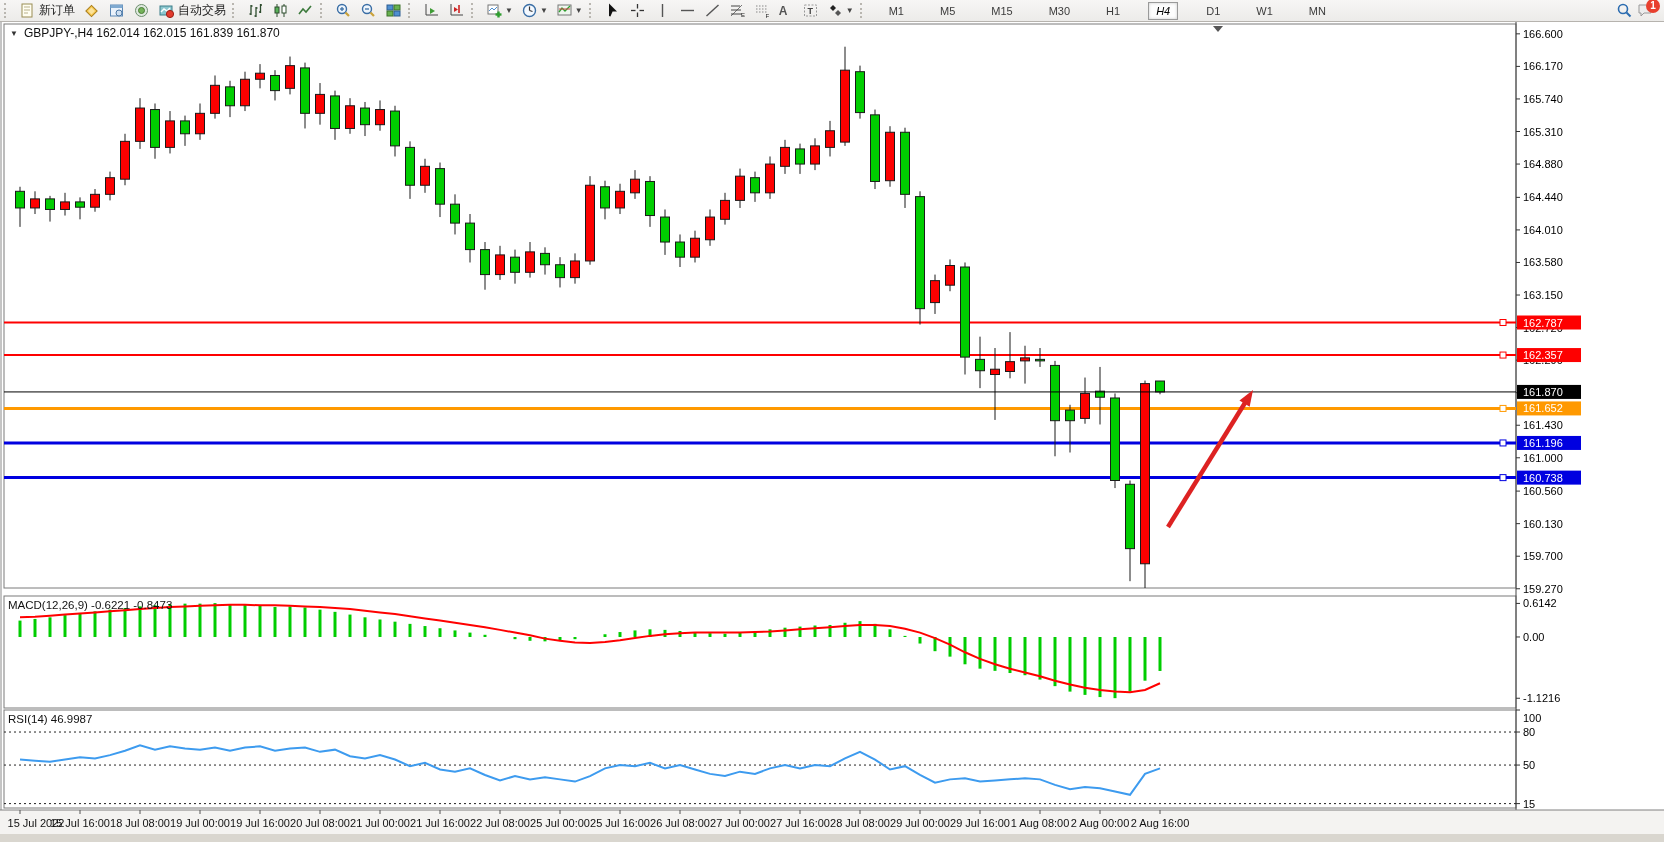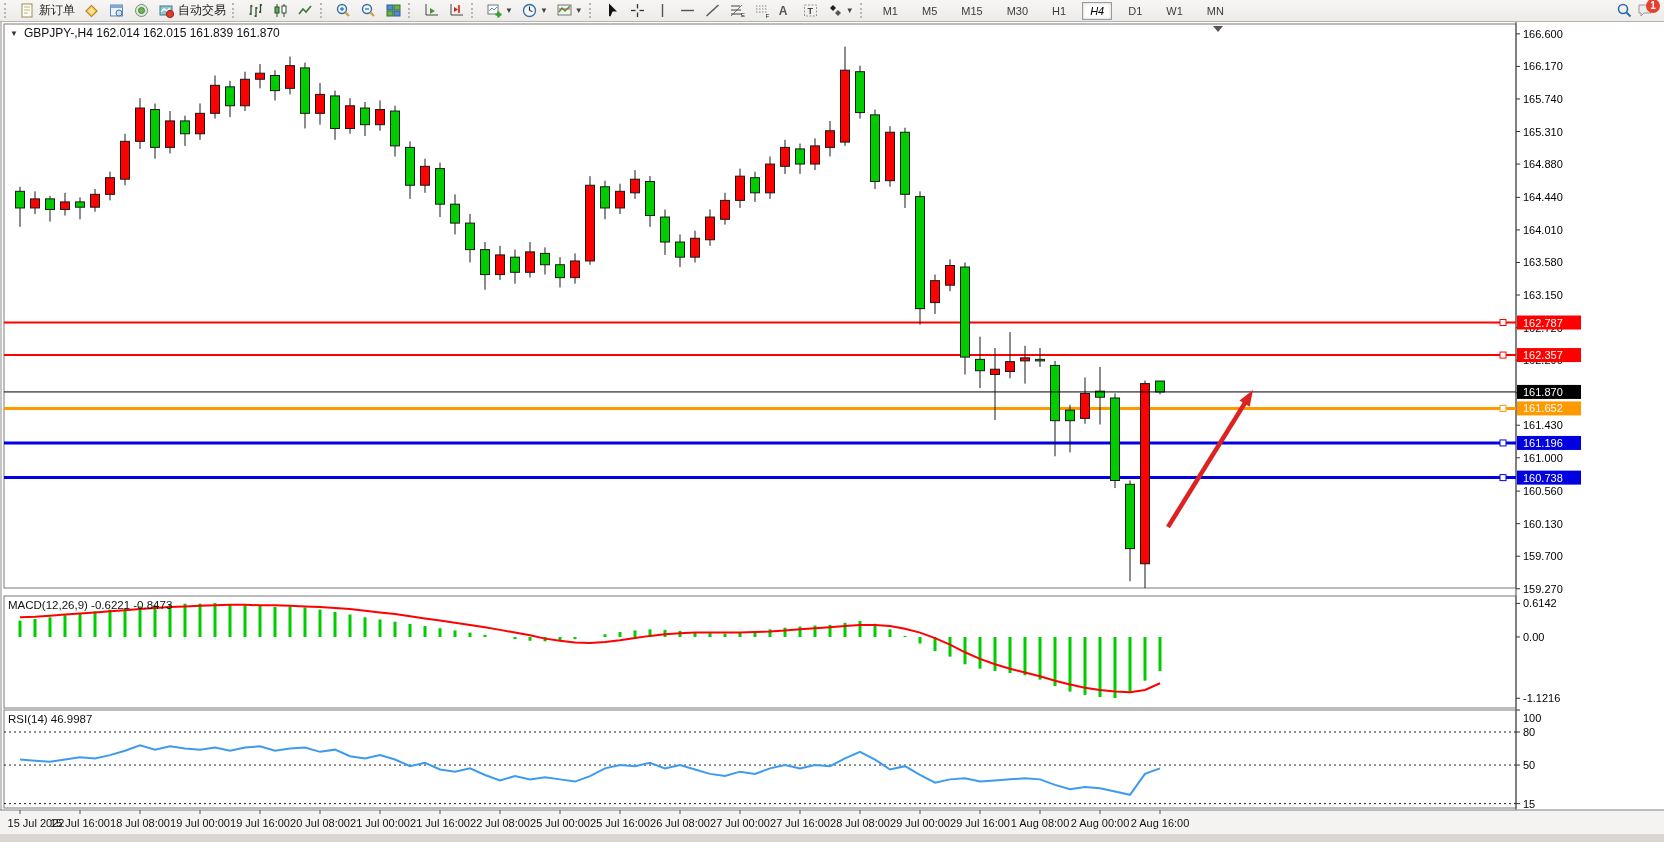--- a/index.html
+++ b/index.html
@@ -7,21 +7,21 @@
   
   .tb{height:22px;background:linear-gradient(#f7f6f5,#ecebe9);border-bottom:1px solid #b6b3ae;
       display:flex;align-items:center;padding:0 2px;box-sizing:border-box;}
   .grip{width:5px;height:15px;border-left:2px dotted #b9b6b0;margin:0 4px 0 2px;}
   .btn{height:20px;min-width:21px;display:flex;align-items:center;justify-content:flex-start;
       border:1px solid transparent;background:transparent;padding:0 2px;margin:0 1px;cursor:default;
       font-family:"Liberation Sans",sans-serif;}
   .btn span.lbl{font-size:12px;color:#222;margin-left:3px;white-space:nowrap;}
   .btn .caret{font-size:8px;color:#444;margin-left:2px;}
   .ic{width:17px;height:17px;display:block;}
-  .tf-btn{height:18px;padding:0 7px;margin:4px;border:1px solid transparent;background:transparent;
+  .tf-btn{height:18px;padding:0 7px;margin:10px;border:1px solid transparent;background:transparent;
       font-size:11px;color:#3c3c3c;font-family:"Liberation Sans",sans-serif;}
   .tf-btn.active{background:#fdfdfd;border:1px solid #9a9a9a;box-shadow:inset 0 0 3px #c8c8c8;color:#000;font-style:italic;}
   .spacer{flex:1;}
   .chatwrap{position:relative;margin-right:8px;}
   .badge{position:absolute;top:-3px;right:-6px;background:#e8402e;color:#fff;border-radius:50%;
       width:14px;height:14px;font-size:10px;line-height:14px;text-align:center;font-weight:bold;}
   svg text{font-family:"Liberation Sans",sans-serif;}
 </style>
 </head>
 <body>

